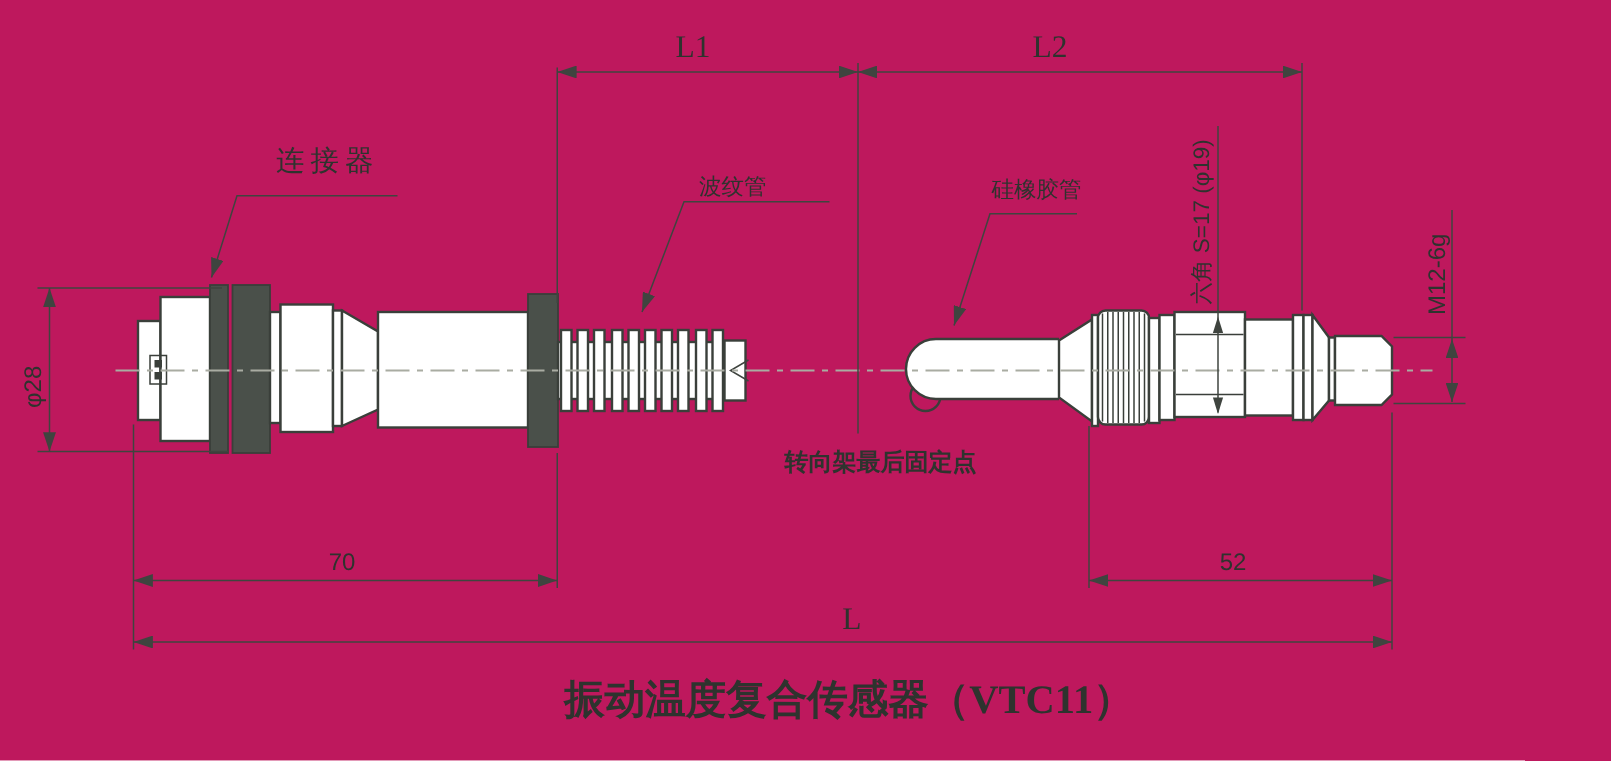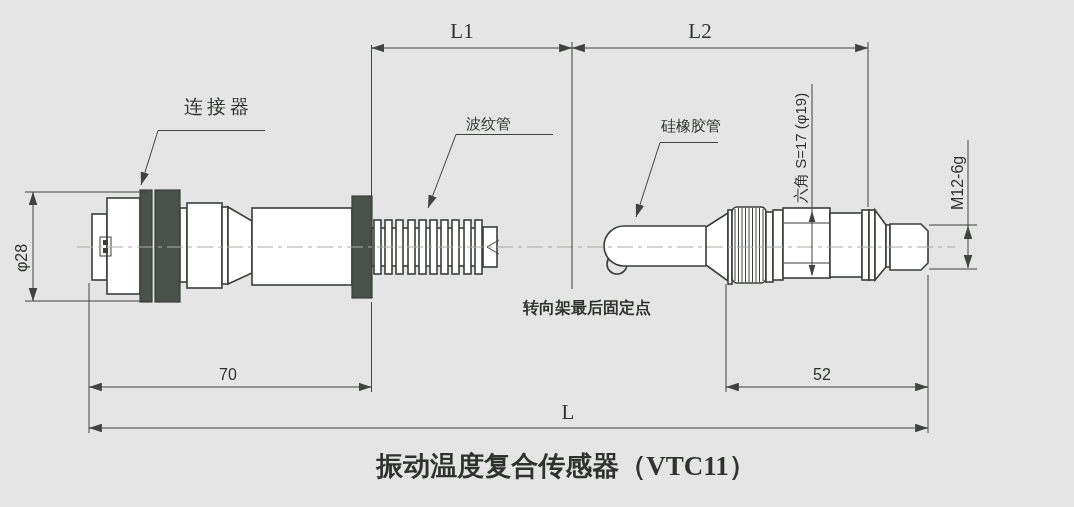--- a/index.html
+++ b/index.html
@@ -1,17 +1,17 @@
 <!DOCTYPE html>
 <html><head>
 <meta charset="utf-8">
 <style>
   html,body{margin:0;padding:0;background:#ffffff;}
   .canvas{
-    position:relative;width:1074px;height:507px;background:#e5e5e5;
+    position:relative;width:1074px;height:507px;background:#be185d;
     font-family:"Liberation Sans",sans-serif;overflow:hidden;
   }
   svg{display:block}
   
   .ln{stroke:#3a3f3a;stroke-width:1.6;fill:none}
   .wh{fill:#ffffff}
   .dk{fill:#4a504a;stroke:#3a3f3a;stroke-width:1.2}
   .hatch{stroke:#3a3f3a;stroke-width:1;fill:none}
   
   .dim{stroke:#3f443f;stroke-width:1;fill:none}

